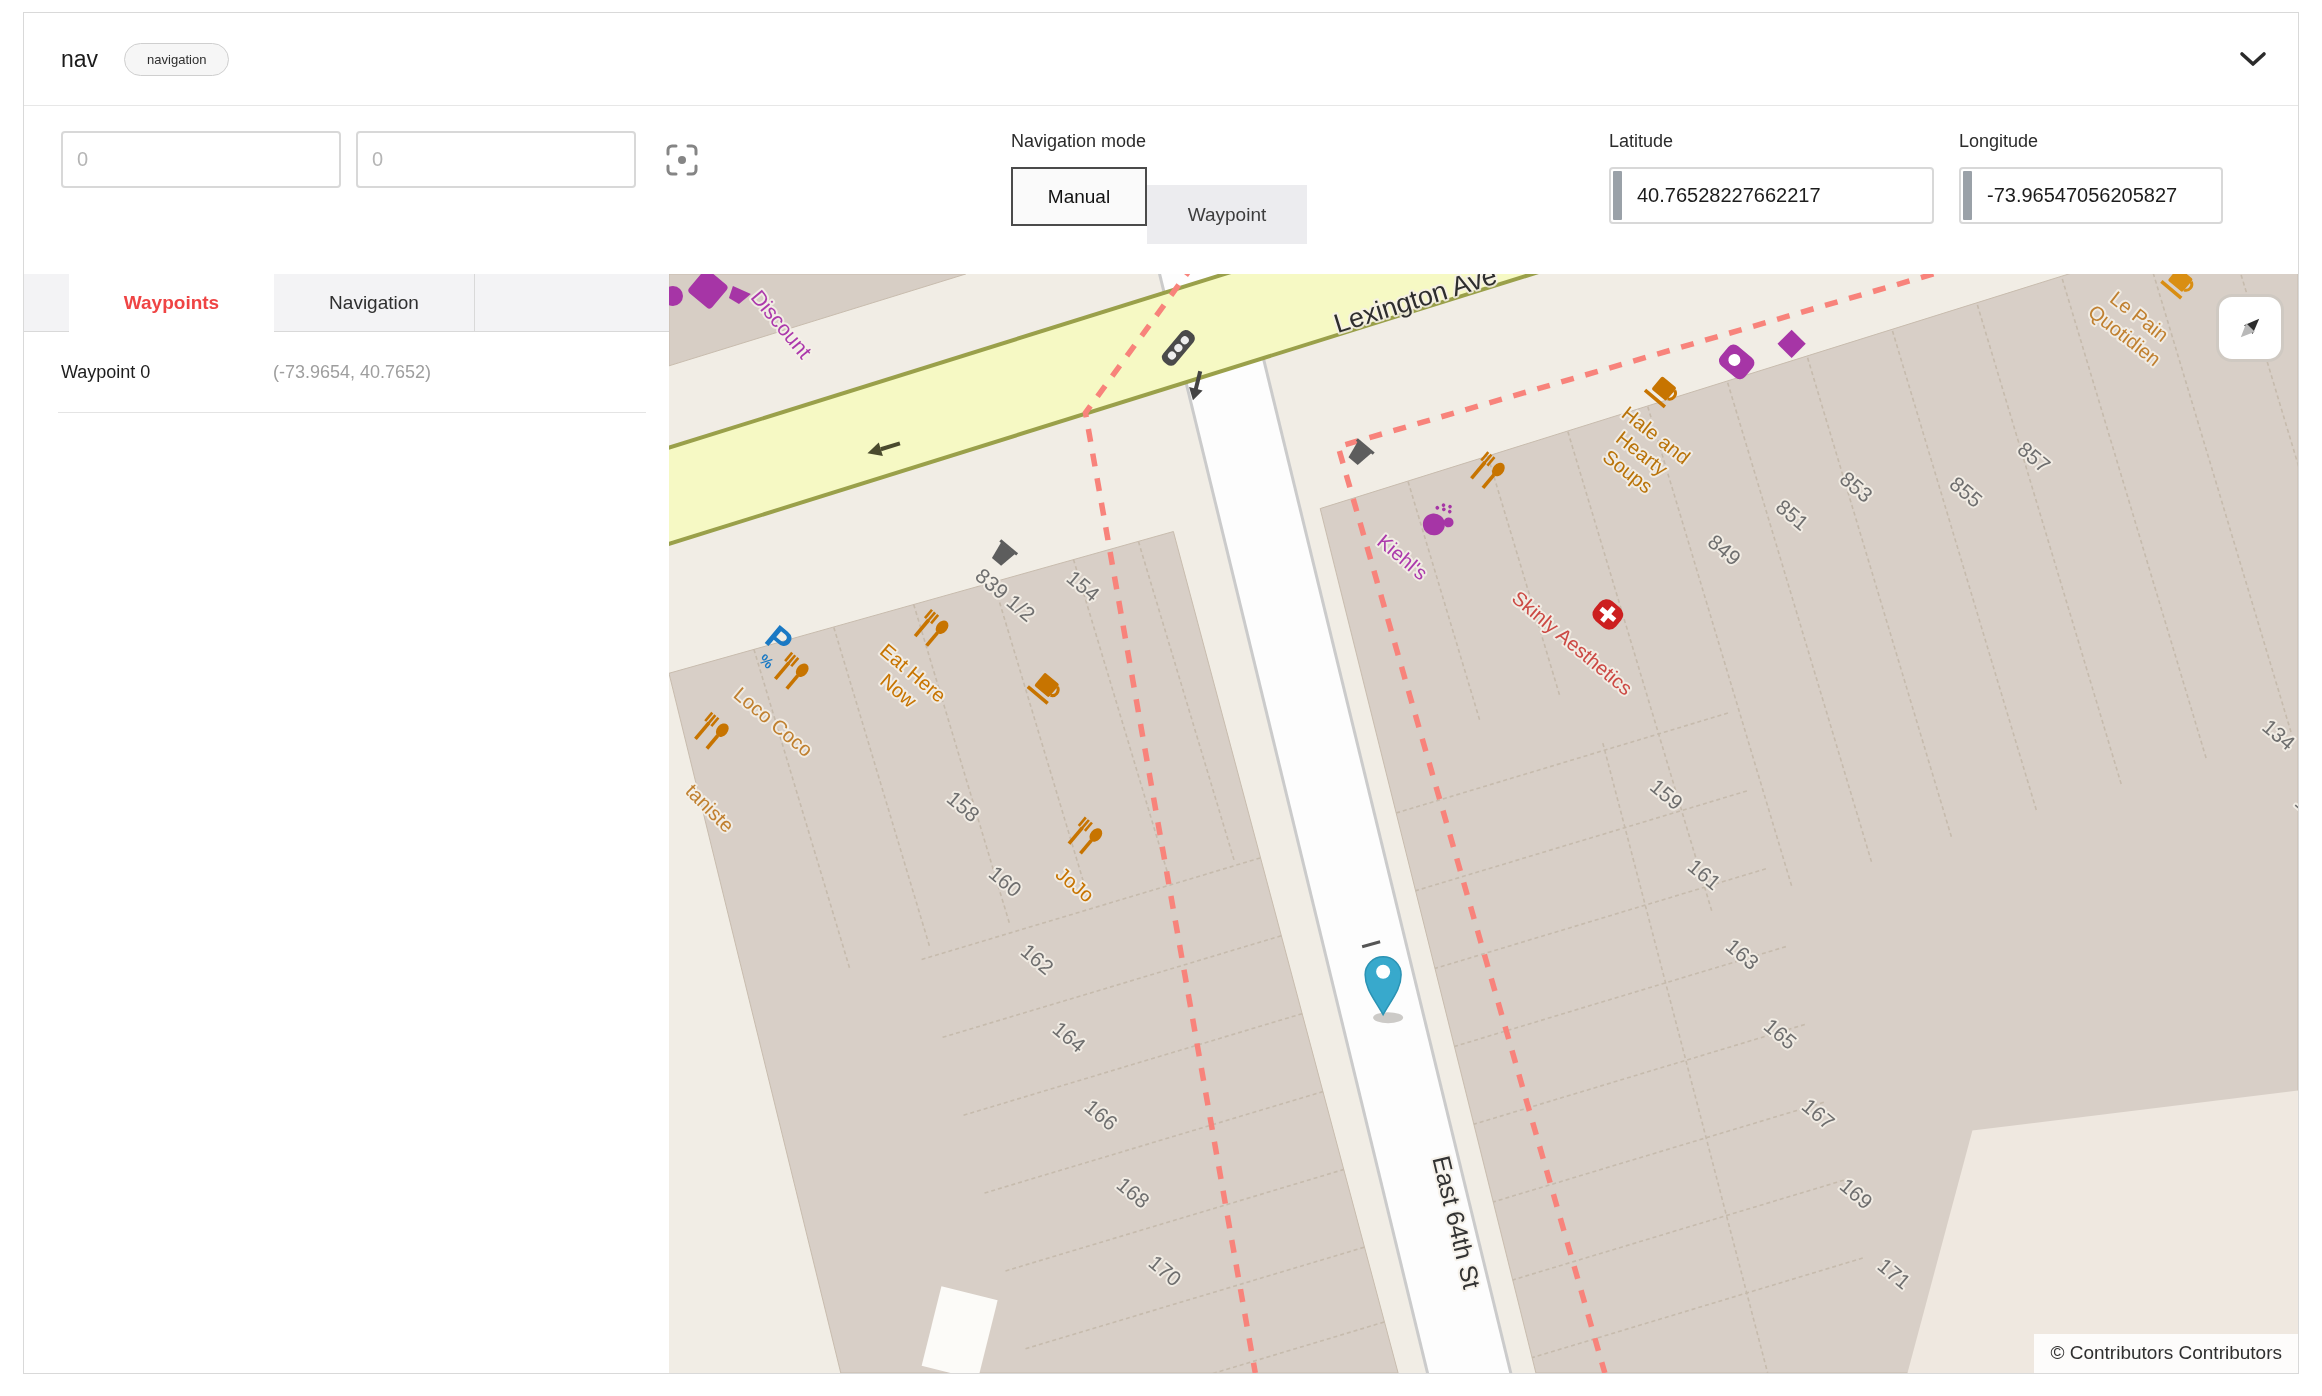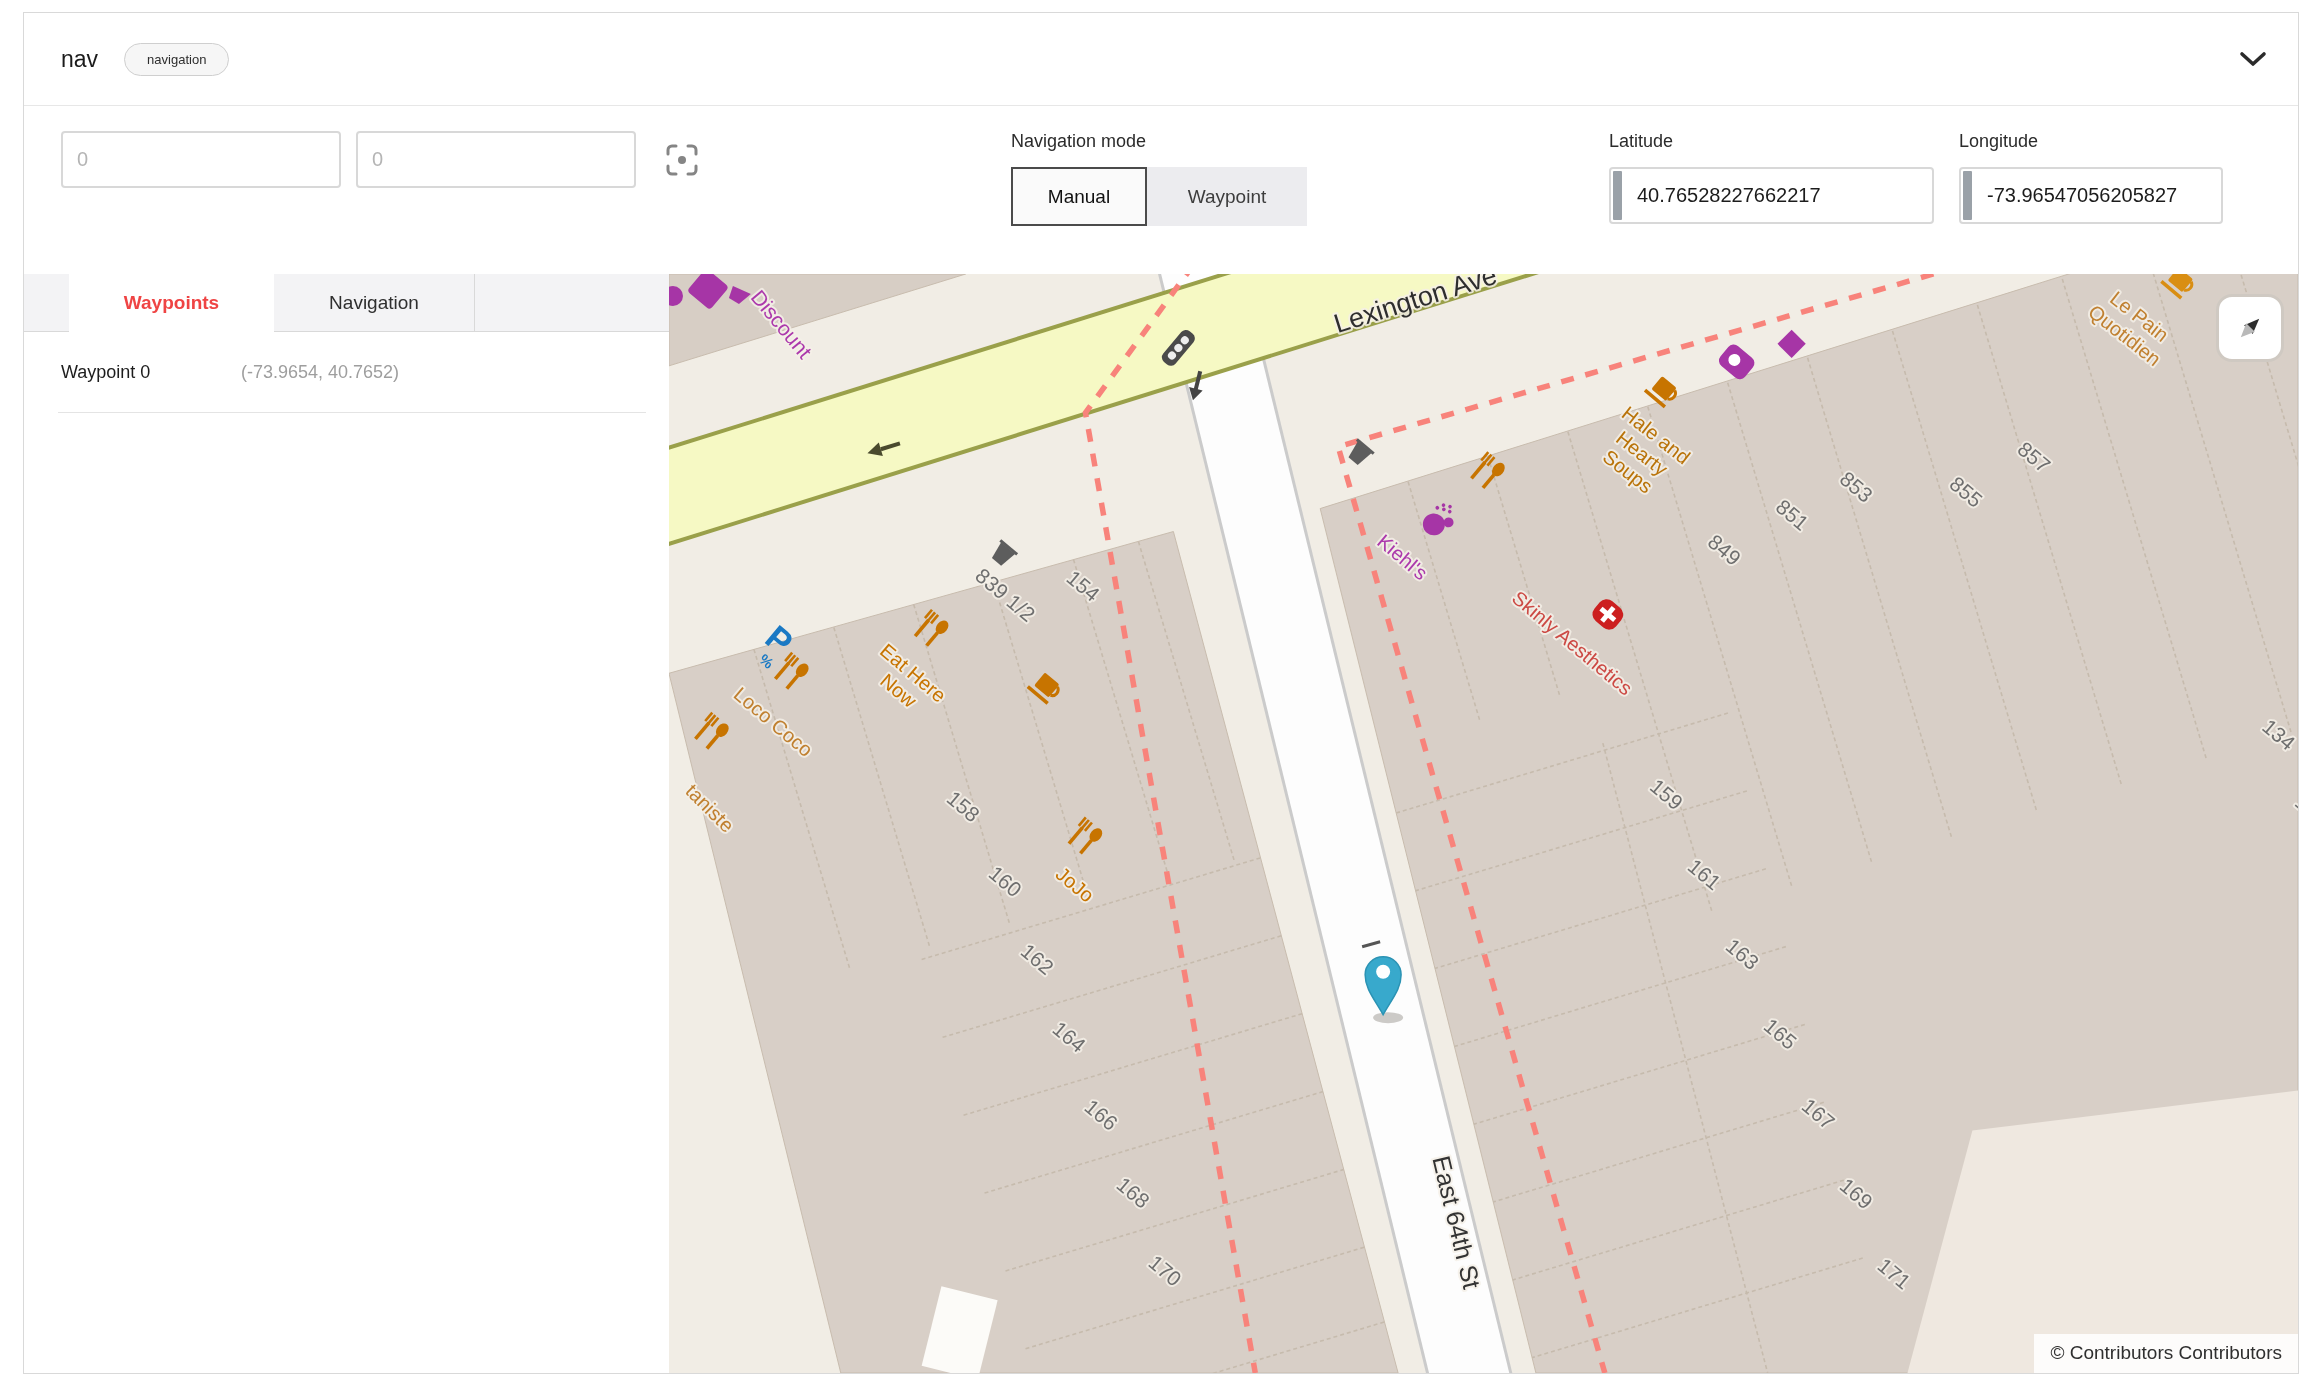--- a/index.html
+++ b/index.html
@@ -20,35 +20,35 @@
     font-size:20px;color:#1c1c1c;font-family:"Liberation Sans",sans-serif;padding:0 14px;outline:none;background:#fff;}
   .tfield::placeholder{color:#b5b5b5;}
   .valwrap{position:relative;display:inline-block;}
   .valwrap .grip{position:absolute;left:4px;top:4px;bottom:4px;width:9px;background:#9aa1a8;border-radius:1px;}
   .valwrap .tfield{padding-left:26px;}
   .crosshair{margin-left:28px;display:flex;align-items:center;cursor:pointer;}
   .seg{display:flex;}
   .seg-btn{height:59px;box-sizing:border-box;display:flex;align-items:center;justify-content:center;
     font-size:19px;background:#ececef;color:#3d3d3d;cursor:pointer;}
   .seg-btn.manual{width:136px;}
-  .seg-btn.waypoint{width:160px;}
+  .seg-btn.waypoint{width:160px;margin-top:18px;}
   .seg-btn.active{background:#fafafa;border:2px solid #4b4b4b;font-weight:normal;color:#111;}
   
   .content{position:absolute;left:0;top:261px;right:0;bottom:0;display:flex;}
   .sidebar{width:645px;background:#fff;display:flex;flex-direction:column;}
   .tabstrip{height:58px;display:flex;background:#f3f3f5;font-size:19px;}
   .tabspacer{width:45px;border-bottom:1px solid #d9d9d9;}
   .tab{display:flex;align-items:center;justify-content:center;cursor:pointer;
     border-bottom:1px solid #d9d9d9;color:#2f2f2f;}
   .tab.waypoints{width:205px;}
   .tab.obstacles{width:200px;border-right:1px solid #d9d9d9;}
   .tab.active{background:#fff;border-bottom:none;font-weight:bold;color:#ef4444;}
   .tabfill{flex:1;border-bottom:1px solid #d9d9d9;}
   .wprow{height:80px;display:flex;align-items:center;margin:0 23px 0 34px;
-    border-bottom:1px solid #e4e4e4;cursor:pointer;}
+    border-bottom:1px solid #e4e4e4;cursor:pointer;gap:32px;}
   .wp-name{width:180px;font-size:18px;color:#1d1d1d;padding-left:3px;}
   .wp-coords{font-size:18px;color:#9e9e9e;}
   
   .maparea{flex:1;position:relative;overflow:hidden;background:#f1ede5;}
   .maparea svg.mapsvg{position:absolute;inset:0;width:100%;height:100%;display:block;}
   .mlabel{paint-order:stroke;stroke:rgba(244,240,232,.85);stroke-width:4px;stroke-linejoin:round;}
   .compass{position:absolute;top:20px;right:14px;width:68px;height:68px;border-radius:16px;
     background:#fff;border:3px solid #cfc9c2;box-sizing:border-box;cursor:pointer;
     display:flex;align-items:center;justify-content:center;}
   .attrib{position:absolute;right:0;bottom:0;background:rgba(255,255,255,.85);

